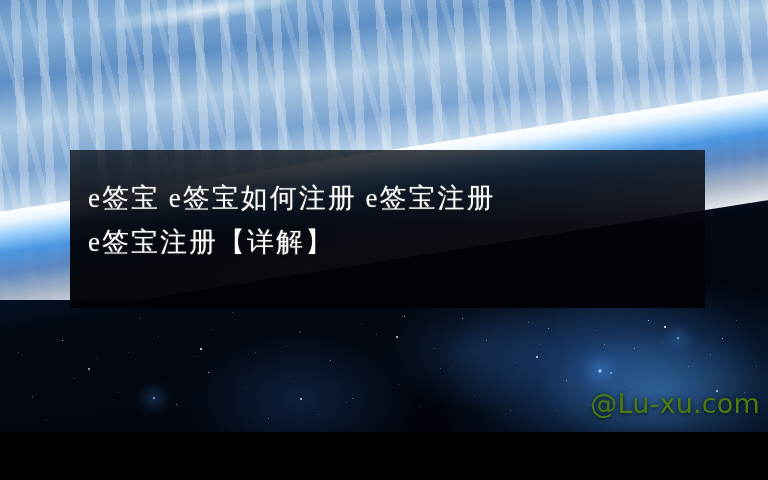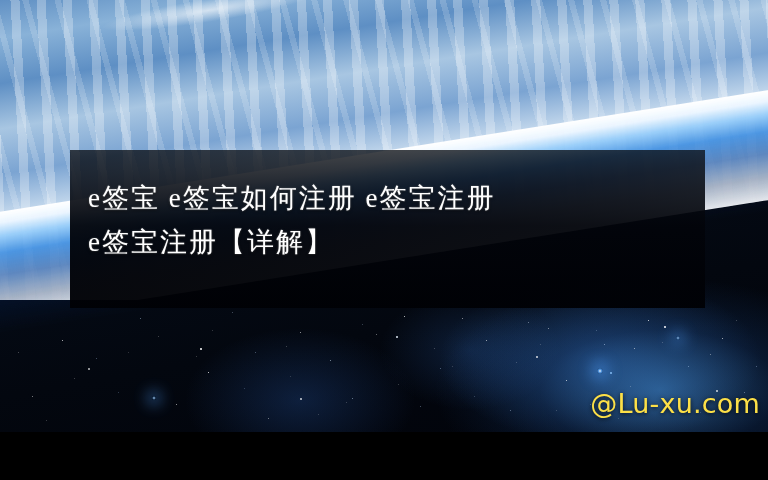--- a/index.html
+++ b/index.html
@@ -202,21 +202,21 @@
     letter-spacing: 2px;
     white-space: nowrap;
     text-shadow: 0 0 2px rgba(255,255,255,.35), 0 1px 3px rgba(0,0,0,.85);
   }
 
   
   .watermark {
     position: absolute;
     right: 8px;
     top: 388px;
-    color: #fde047;
+    color: #4d7c0f;
     font-family: "DejaVu Sans", "Liberation Sans", sans-serif;
     font-size: 27px;
     font-weight: 400;
     letter-spacing: .2px;
     text-shadow: 0 1px 4px rgba(0,0,0,.8);
   }
 
   
   .bottom-bar {
     position: absolute;

